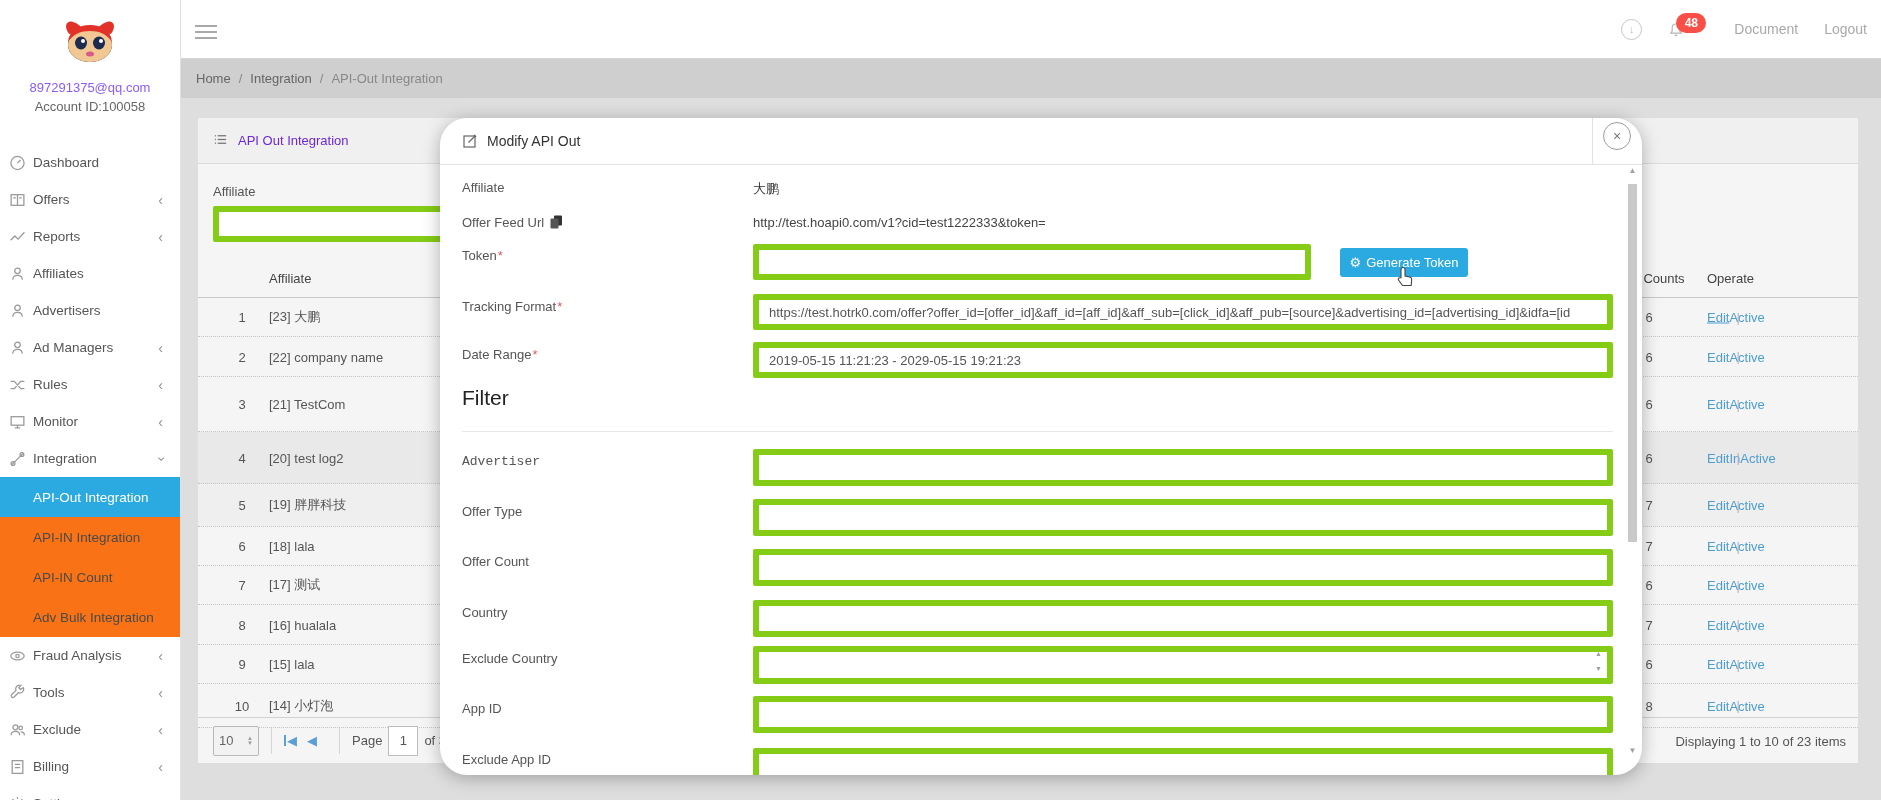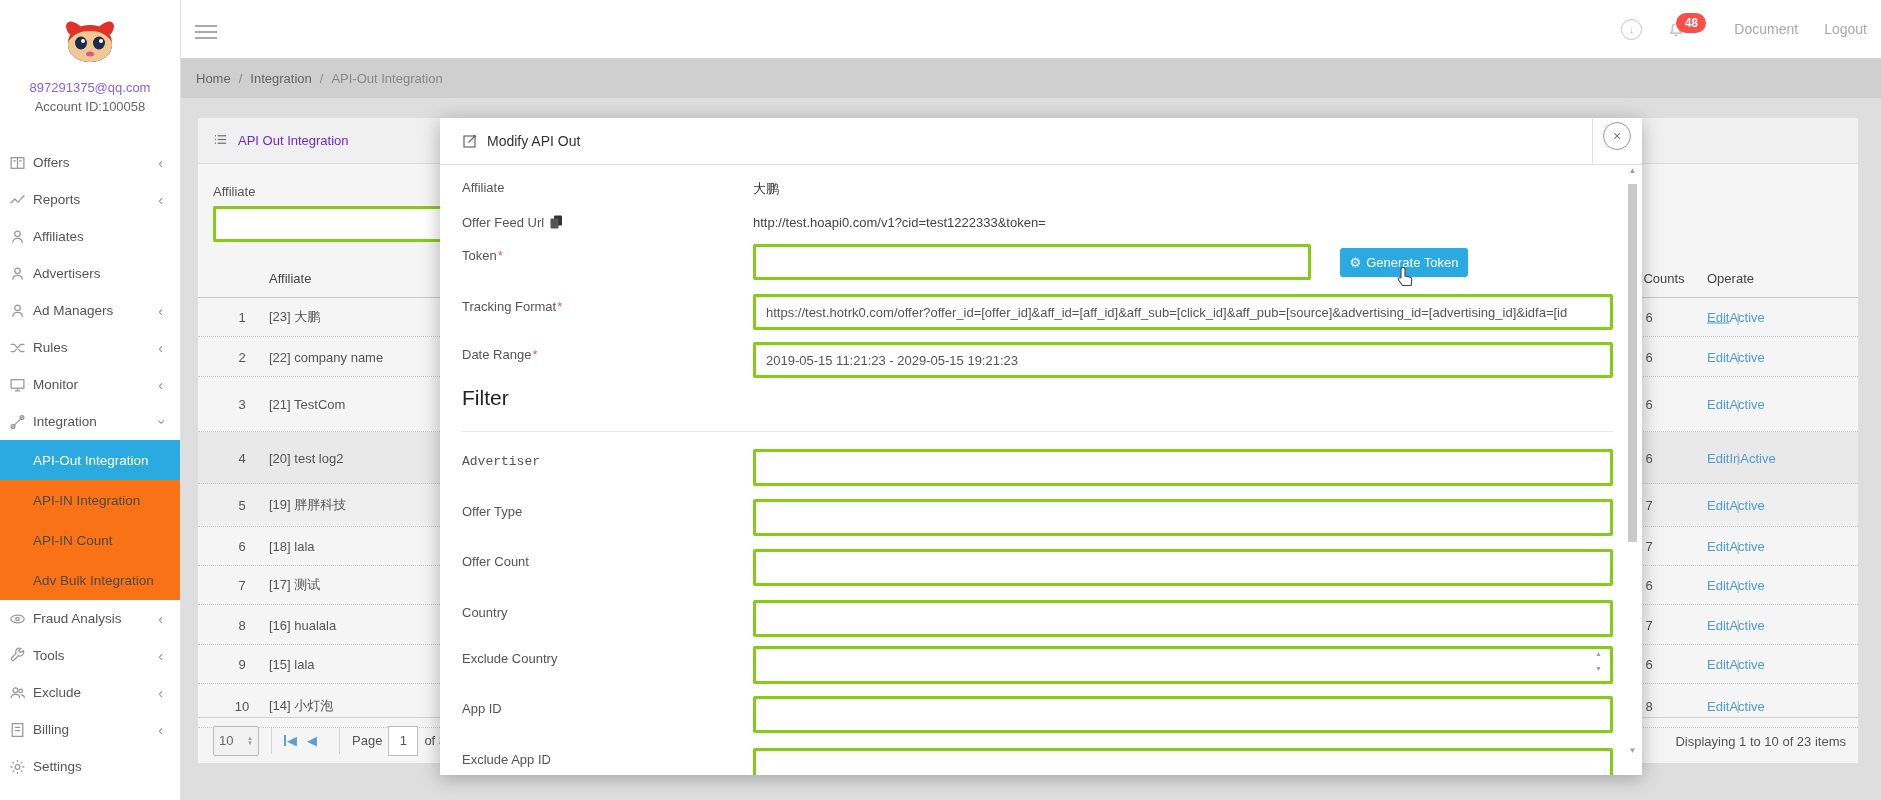--- a/index.html
+++ b/index.html
@@ -44,21 +44,21 @@
   .crumb-bar span{margin-right:8px;}
 
   
   .panel{position:absolute;left:198px;top:118px;width:1660px;height:645px;background:#f5f5f5;z-index:5;}
   .panel-header{height:45px;background:#f0f0f0;border-bottom:1px solid #dcdcdc;display:flex;align-items:center;padding-left:15px;}
   .panel-title{margin-left:10px;color:#6d28d9;}
   .list-icon svg{width:15px;height:15px;stroke:#777;fill:none;stroke-width:1.4;}
   .panel-filter{position:relative;height:95px;}
   .pf-label{position:absolute;left:15px;top:20px;color:#555;}
   .pf-input{position:absolute;left:15px;top:42px;width:590px;height:36px;}
-  input.ui{border:3px solid #84cc16;border-radius:2px;background:#fff;color:#555;font-size:13px;
+  input.ui{border:6px solid #84cc16;border-radius:2px;background:#fff;color:#555;font-size:13px;
            padding:12px 10px;box-sizing:border-box;font-family:"Liberation Sans",sans-serif;outline:none;}
   .t-head{position:relative;height:38px;border-bottom:1px solid #c9c9c9;color:#444;}
   .t-head span,.t-row span{position:absolute;top:50%;transform:translateY(-50%);white-space:nowrap;}
   .col-aff{left:71px;}
   .col-idx{left:32px;width:24px;text-align:center;}
   .col-cnt{left:1440px;width:22px;text-align:center;}
   .col-ops{left:1509px;}
   .t-row{position:relative;border-bottom:1px dotted #c6c6c6;color:#555;}
   .t-row.shade1{background:#e9e9e9;}
   .t-row.shade2{background:#efefef;}
@@ -74,21 +74,21 @@
   .pg-btn{color:#5b9fd4;font-size:13px;cursor:pointer;display:flex;align-items:center;margin-right:10px;}
   .pg-btn .bar{width:2px;height:11px;background:#5b9fd4;margin-right:1px;}
   .pg-label{color:#555;margin-right:6px;}
   .pg-input{width:28px;height:28px;border:1px solid #bdbdbd;background:#fff;text-align:center;
             display:flex;align-items:center;justify-content:center;color:#555;margin-right:6px;}
   .pg-of{color:#555;}
   .pg-footer{position:absolute;right:12px;top:50%;transform:translateY(-50%);color:#555;}
 
   
   .modal{position:absolute;left:440px;top:118px;width:1202px;height:657px;background:#fff;z-index:30;
-         box-shadow:0 3px 18px rgba(0,0,0,0.28);overflow:hidden;}
+         box-shadow:0 3px 18px rgba(0,0,0,0.28);overflow:hidden;border-radius:27px;}
   .modal-header{position:relative;height:46px;border-bottom:1px solid #e2e2e2;}
   .mh-icon{position:absolute;left:22px;top:15px;}
   .mh-icon svg{width:16px;height:16px;stroke:#666;fill:none;stroke-width:1.2;}
   .mh-title{position:absolute;left:47px;top:15px;color:#333;font-size:14px;}
   .mh-divider{position:absolute;left:1152px;top:0;width:1px;height:46px;background:#e2e2e2;}
   .mh-close{position:absolute;left:1163px;top:4px;width:26px;height:26px;border:1px solid #9a9a9a;border-radius:50%;
             color:#777;display:flex;align-items:center;justify-content:center;font-size:14px;cursor:pointer;}
   .m-label{position:absolute;left:22px;color:#555;white-space:nowrap;}
   .m-req{color:#e05c5c;margin-left:1px;}
   .m-value{position:absolute;left:313px;color:#333;white-space:nowrap;}
@@ -129,20 +129,27 @@
         <circle cx="24" cy="23" r="2" fill="#fff"></circle>
         <circle cx="42" cy="23" r="2" fill="#fff"></circle>
         <ellipse cx="31" cy="36" rx="4" ry="2.5" fill="#d95a87"></ellipse>
       </svg>
     </div>
     <div class="user-email">897291375@qq.com</div>
     <div class="user-account">Account ID:100058</div>
 
     <div class="nav">
 
+      <div class="nav-item">
+        <span class="nav-icon"><svg viewBox="0 0 16 16">
+              <circle cx="8" cy="8" r="6.2"></circle>
+              <path d="M8 8 L11 5.2"></path>
+            </svg></span>
+        <span class="nav-label">Dashboard</span>
+      </div>
 
       <div class="nav-item">
         <span class="nav-icon"><svg viewBox="0 0 16 16">
               <rect x="2" y="3" width="12" height="10"></rect>
               <line x1="8" y1="3" x2="8" y2="13"></line>
               <line x1="4" y1="6" x2="6.5" y2="6"></line>
               <line x1="9.5" y1="6" x2="12" y2="6"></line>
             </svg></span>
         <span class="nav-label">Offers</span>
         <span class="nav-chevron">‹</span>

